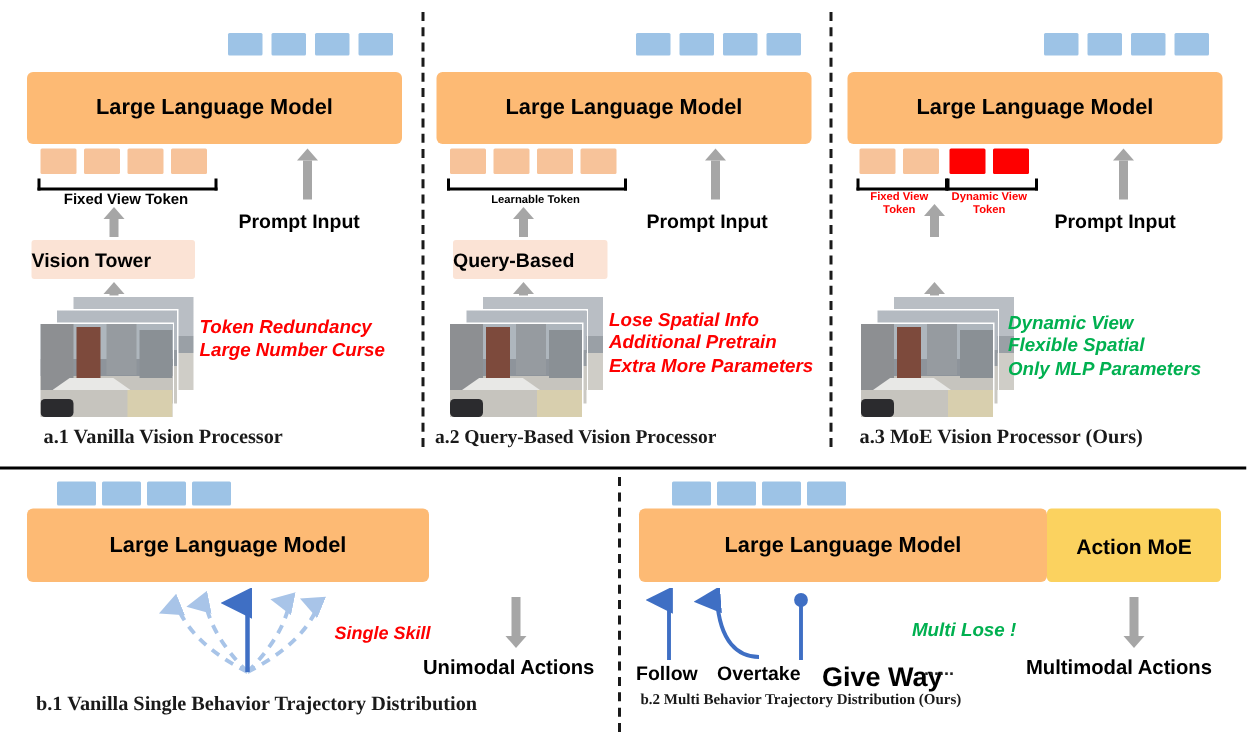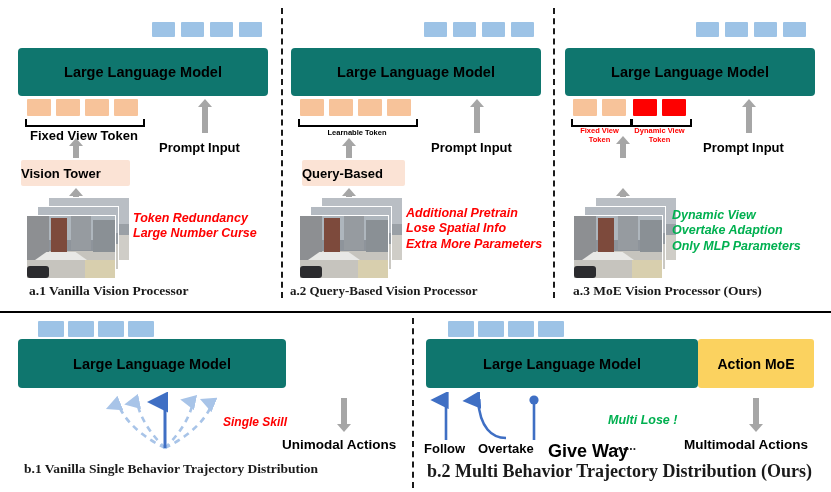--- a/index.html
+++ b/index.html
@@ -9,21 +9,21 @@
     font-family:"Liberation Sans", sans-serif;
     overflow:hidden;
     position:relative;
   }
   .stage{position:absolute;left:0;top:0;width:831px;height:492px;}
 
   
   .abs{position:absolute;}
 
   .llm-box{
-    background:#0f766e;border-radius:4px;
+    background:#fdba74;border-radius:4px;
     display:flex;align-items:center;justify-content:center;
     font-weight:bold;color:#000;
   }
   .tok{position:absolute;border-radius:1px;}
   .tok-blue{background:#9dc3e6;}
   .tok-orange{background:#f7c39a;}
   .tok-red{background:#fe0000;}
 
   .proc-box{
     display:flex;align-items:center;justify-content:flex-start;
@@ -78,21 +78,21 @@
     <div class="llm-box abs" style="left:18px;top:48px;width:250px;height:48px;font-size:14.5px;">
       <span>Large Language Model</span>
     </div>
 
     <div class="tok tok-orange" style="left:27px;top:99px;width:24px;height:17px;"></div>
     <div class="tok tok-orange" style="left:56px;top:99px;width:24px;height:17px;"></div>
     <div class="tok tok-orange" style="left:85px;top:99px;width:24px;height:17px;"></div>
     <div class="tok tok-orange" style="left:114px;top:99px;width:24px;height:17px;"></div>
 
     <div class="bracket" style="left:25px;top:119px;width:116px;"></div>
-    <div class="abs label-black" style="left:25px;top:128px;width:118px;text-align:center;font-size:13px;">Fixed View Token</div>
+    <div class="abs label-black" style="left:25px;top:128px;width:118px;text-align:center;font-size:10px;">Fixed View Token</div>
 
     <div class="garrow up" style="left:69px;top:138px;width:14px;height:20px;">
       <div class="head" style="left:0;top:0;"></div>
       <div class="shaft" style="left:4px;top:8px;width:6px;height:12px;"></div>
     </div>
 
     <div class="garrow up" style="left:198px;top:99px;width:14px;height:34px;">
       <div class="head" style="left:0;top:0;"></div>
       <div class="shaft" style="left:4px;top:8px;width:6px;height:26px;"></div>
     </div>
@@ -184,22 +184,22 @@
         <div style="position:absolute;left:44px;top:0;width:20px;height:34px;background:#969ba0;"></div>
         <div style="position:absolute;left:66px;top:4px;width:22px;height:32px;background:#8a9095;"></div>
         <div style="position:absolute;left:8px;top:36px;width:52px;height:8px;background:#e8e8e6;
                     clip-path:polygon(0 100%,22% 0,78% 0,100% 100%);"></div>
         <div style="position:absolute;left:0;top:50px;width:22px;height:12px;background:#2b2b2e;border-radius:3px;"></div>
         <div style="position:absolute;left:58px;top:44px;width:30px;height:18px;background:#d8cfae;"></div>
       </div>
     </div>
 
     <div class="abs note note-red" style="left:125px;top:206px;font-size:12.5px;">
+      <div>Lose Spatial Info</div>
       <div>Additional Pretrain</div>
-      <div>Lose Spatial Info</div>
       <div>Extra More Parameters</div>
     </div>
 
     <div class="abs caption" style="left:9px;top:283px;font-size:13px;">a.2 Query-Based Vision Processor</div>
   </div>
 
   <div class="abs" style="left:553px;top:0;width:278px;height:300px;">
 
     <div class="tok tok-blue" style="left:143px;top:22px;width:23px;height:15px;"></div>
     <div class="tok tok-blue" style="left:172px;top:22px;width:23px;height:15px;"></div>
@@ -258,21 +258,21 @@
         <div style="position:absolute;left:66px;top:4px;width:22px;height:32px;background:#8a9095;"></div>
         <div style="position:absolute;left:8px;top:36px;width:52px;height:8px;background:#e8e8e6;
                     clip-path:polygon(0 100%,22% 0,78% 0,100% 100%);"></div>
         <div style="position:absolute;left:0;top:50px;width:22px;height:12px;background:#2b2b2e;border-radius:3px;"></div>
         <div style="position:absolute;left:58px;top:44px;width:30px;height:18px;background:#d8cfae;"></div>
       </div>
     </div>
 
     <div class="abs note note-green" style="left:119px;top:208px;font-size:12.5px;">
       <div>Dynamic View</div>
-      <div>Overtake Adaption</div>
+      <div>Flexible Spatial</div>
       <div>Only MLP Parameters</div>
     </div>
 
     <div class="abs caption" style="left:20px;top:283px;font-size:13.5px;">a.3 MoE Vision Processor (Ours)</div>
   </div>
 
   <div class="divider-v" style="left:281px;top:8px;height:290px;"></div>
   <div class="divider-v" style="left:553px;top:8px;height:290px;"></div>
 
   <div class="divider-h" style="left:0;top:311px;width:831px;height:2px;"></div>
@@ -355,18 +355,18 @@
 
     <div class="abs note" style="left:196px;top:100px;font-size:12.5px;color:#00b050;">Multi Lose !</div>
 
     <div class="garrow down" style="left:337px;top:85px;width:14px;height:34px;">
       <div class="shaft" style="left:4px;top:0;width:6px;height:26px;"></div>
       <div class="head" style="left:0;top:26px;"></div>
     </div>
 
     <div class="abs prompt-label" style="left:272px;top:124px;font-size:13.5px;">Multimodal Actions</div>
 
-    <div class="abs caption" style="left:15px;top:148px;font-size:18px;">b.2 Multi Behavior Trajectory Distribution (Ours)</div>
+    <div class="abs caption" style="left:15px;top:148px;font-size:10px;">b.2 Multi Behavior Trajectory Distribution (Ours)</div>
   </div>
 
   <div class="divider-v" style="left:412px;top:318px;height:170px;"></div>
 
 </div>
 
 </body></html>

